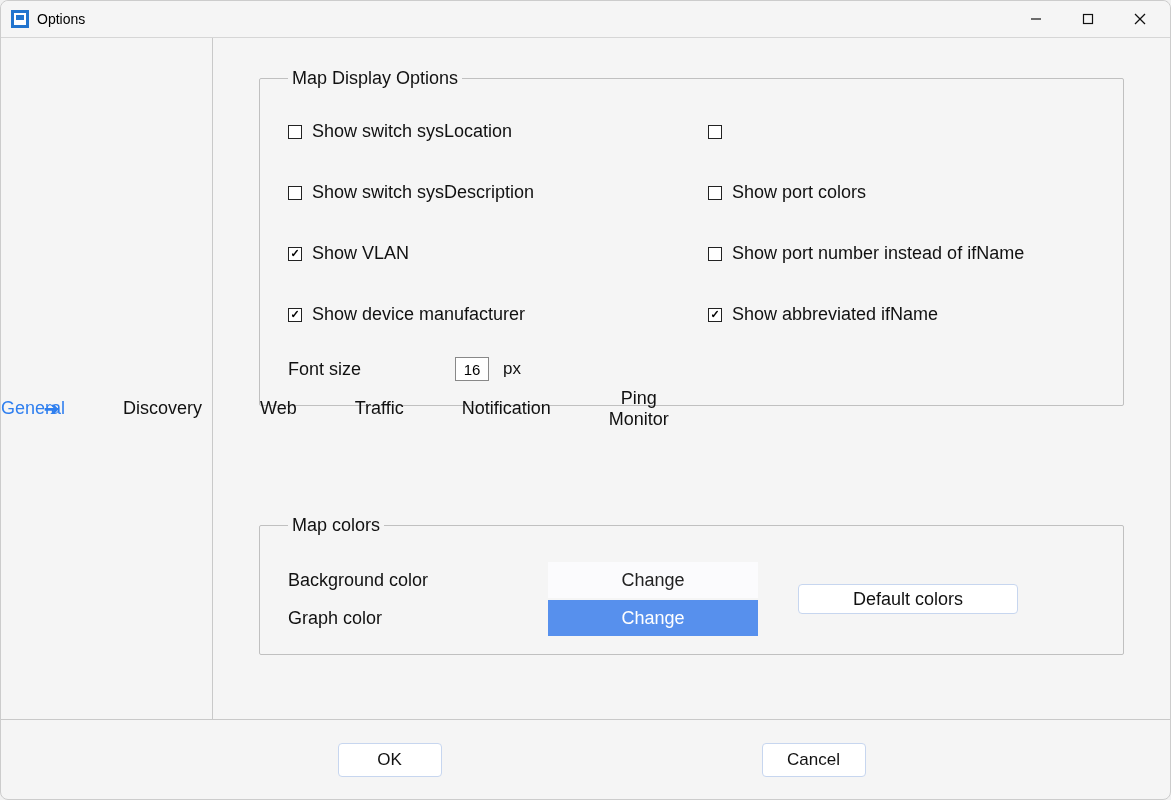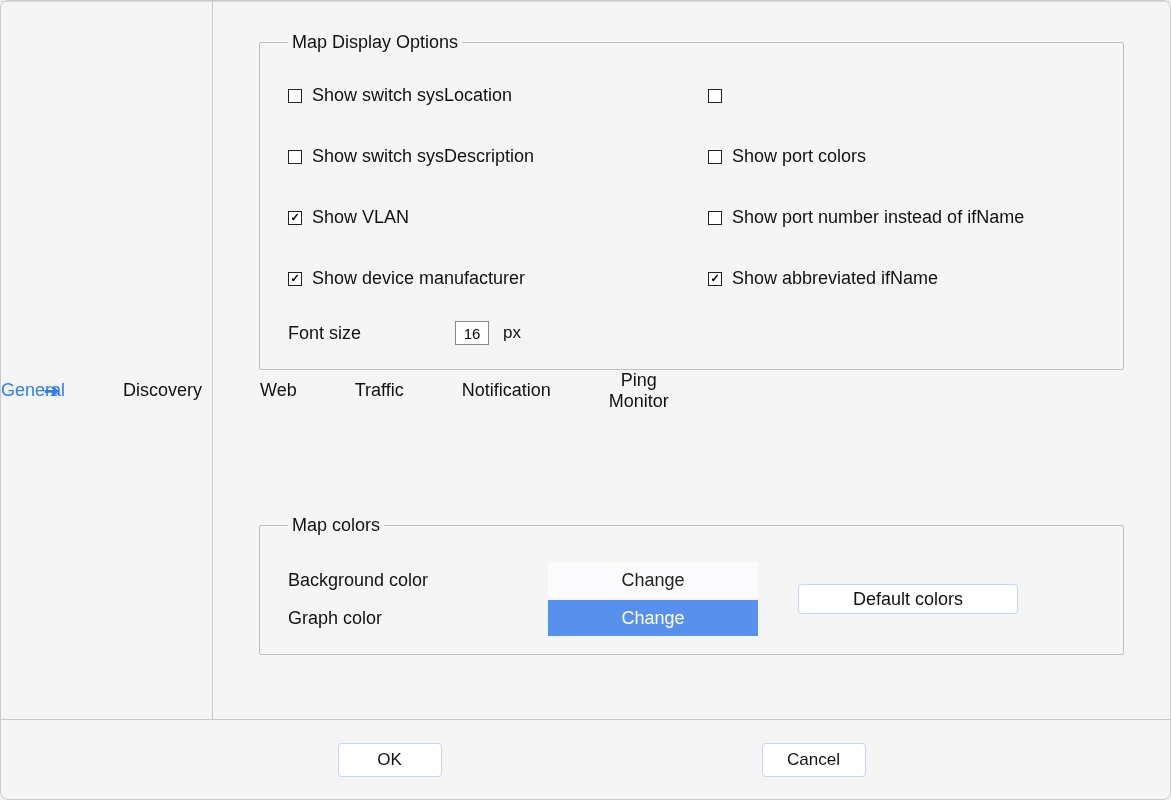--- a/index.html
+++ b/index.html
@@ -202,20 +202,47 @@
       font-size: 17px;
       color: #111;
       cursor: pointer;
     }
   </style>
 </head>
 <body>
 
 <div class="window">
 
+  <div class="titlebar">
+    <span class="appicon">
+      <svg width="18" height="18" viewBox="0 0 18 18">
+        <rect x="0" y="0" width="18" height="18" fill="#2174ce"></rect>
+        <rect x="3" y="3" width="12" height="12" fill="#fff"></rect>
+        <rect x="5" y="5" width="8" height="5" fill="#2174ce"></rect>
+      </svg>
+    </span>
+    <span class="title">Options</span>
+    <span class="tb-spacer"></span>
+    <div class="tb-btn">
+      <svg width="12" height="12">
+          <line x1="1" y1="6" x2="11" y2="6" stroke="#111" stroke-width="1.2"></line>
+        </svg>
+    </div>
+    <div class="tb-btn">
+      <svg width="12" height="12">
+          <rect x="1.5" y="1.5" width="9" height="9" fill="none" stroke="#111" stroke-width="1.2"></rect>
+        </svg>
+    </div>
+    <div class="tb-btn">
+      <svg width="12" height="12">
+        <line x1="1" y1="1" x2="11" y2="11" stroke="#111" stroke-width="1.3"></line>
+        <line x1="11" y1="1" x2="1" y2="11" stroke="#111" stroke-width="1.3"></line>
+      </svg>
+    </div>
+  </div>
 
   <div class="content">
 
     <div class="sidebar">
       <div class="nav-item active">
         <span>General</span>
         <span class="nav-arrow">➔</span>
       </div>
       <div class="nav-item">
         <span>Discovery</span>

